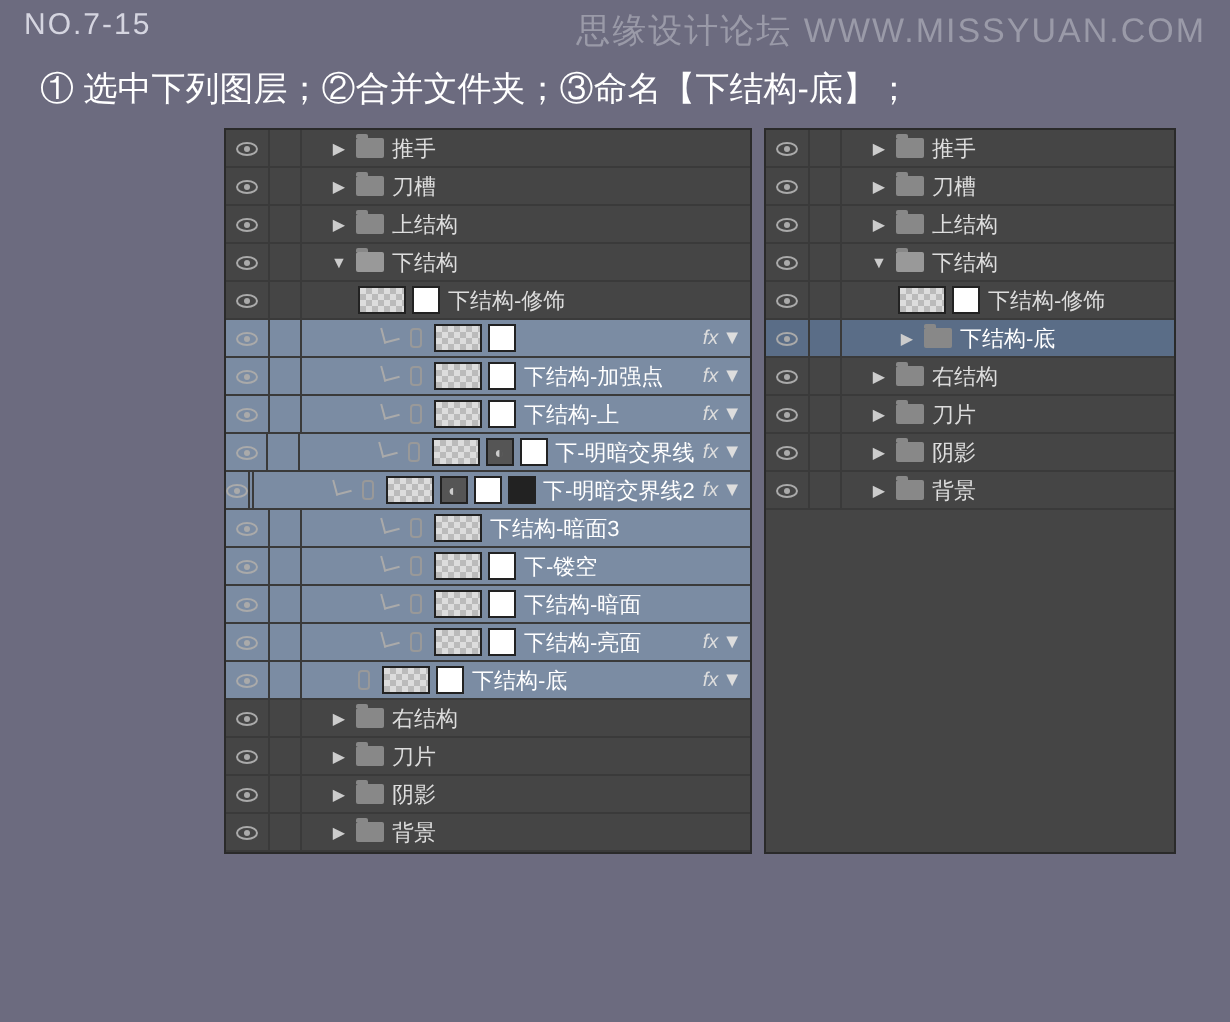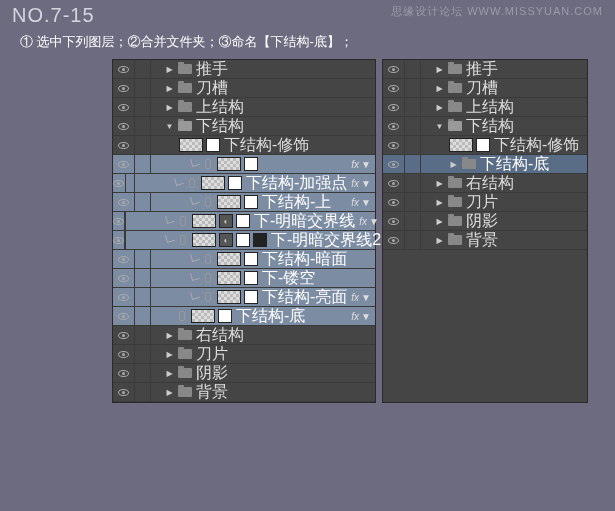--- a/index.html
+++ b/index.html
@@ -1,39 +1,39 @@
 <!DOCTYPE html>
 <html><head>
 <meta charset="utf-8">
 <style>
 *{margin:0;padding:0;box-sizing:border-box;font-family:"Microsoft YaHei",sans-serif}
 body{background:#6c6b7f;width:615px;height:511px;overflow:hidden;position:relative}
 .header{display:flex;justify-content:space-between;padding:4px 12px 2px;color:#fff;font-size:13px}
-.title{color:#d5d5e0;font-size:20px;letter-spacing:1px}
-.watermark{color:#9a9aa8;font-size:11px;letter-spacing:1px}
-.instruction{color:#fff;font-size:13px;padding:4px 20px 8px}
+.title{color:#d5d5e0;font-size:15px;letter-spacing:1px}
+.watermark{color:#9a9aa8;font-size:17px;letter-spacing:1px}
+.instruction{color:#fff;font-size:17px;padding:4px 20px 8px}
 .panels{display:flex;gap:6px;padding:0 0 0 112px}
 .panel{background:#454545;border:1px solid #2a2a2a}
 .panel-left{width:264px}
 .panel-right{width:206px}
 .row{display:flex;align-items:center;height:19px;border-bottom:1px solid #3a3a3a;font-size:11px;color:#ddd}
 .vis{width:22px;display:flex;justify-content:center;border-right:1px solid #3a3a3a;height:100%;align-items:center}
 .lock{width:16px;border-right:1px solid #3a3a3a;height:100%}
 .eye{width:11px;height:7px;border:1px solid #aaa;border-radius:50%;position:relative}
 .eye::after{content:"";position:absolute;left:3px;top:1px;width:3px;height:3px;background:#aaa;border-radius:50%}
 .content{flex:1;display:flex;align-items:center;height:100%;padding-left:2px;gap:4px}
 .indent{display:inline-block}
 .tw{width:9px;height:9px;display:inline-flex;align-items:center;justify-content:center;color:#ccc;font-size:8px}
 .folder{width:14px;height:10px;background:#888;position:relative;border-radius:1px}
 .folder::before{content:"";position:absolute;top:-2px;left:0;width:6px;height:2px;background:#888;border-radius:1px 1px 0 0}
 .folder.open{background:#999}
 .thumb{width:24px;height:14px;background:#ccc;border:1px solid #222;background-image:linear-gradient(45deg,#bbb 25%,transparent 25%,transparent 75%,#bbb 75%),linear-gradient(45deg,#bbb 25%,#ddd 25%,#ddd 75%,#bbb 75%);background-size:6px 6px;background-position:0 0,3px 3px}
 .mask{width:14px;height:14px;background:#fff;border:1px solid #222;margin-left:-1px}
 .mask.dark{background:#222}
-.label{font-size:16px;color:#ddd;white-space:nowrap}
+.label{font-size:11px;color:#ddd;white-space:nowrap}
 .sel{background:#7b8ca3}
 .sel .label{color:#fff}
 .folder-sel{background:#5a6d87}
 .folder-sel .label{color:#fff}
 .fx{margin-left:auto;margin-right:4px;font-style:italic;font-size:10px;color:#ddd;display:flex;align-items:center;gap:2px}
 .link{width:6px;height:10px;border:1px solid #999;border-radius:2px;margin-right:2px}
 .clip{width:8px;height:8px;transform:rotate(-15deg);border-left:1px solid #aaa;border-bottom:1px solid #aaa;margin-right:2px;position:relative;top:-2px}
 .so{width:14px;height:14px;background:#555;border:1px solid #222;margin-left:-1px;display:flex;align-items:center;justify-content:center;font-size:8px;color:#ccc}
 </style>
 </head>
@@ -202,36 +202,49 @@
       <div class="row sel">
         <div class="vis">
           <div class="eye"></div>
         </div>
         <div class="lock"></div>
         <div class="content">
           <span class="indent" style="width: 34px;"></span>
           <span class="clip"></span>
           <span class="link"></span>
           <span class="thumb"></span>
+          <span class="label">下结构-暗面3</span>
+        </div>
+      </div>
+      <div class="row sel">
+        <div class="vis">
+          <div class="eye"></div>
+        </div>
+        <div class="lock"></div>
+        <div class="content">
+          <span class="indent" style="width: 34px;"></span>
+          <span class="clip"></span>
+          <span class="link"></span>
+          <span class="thumb"></span>
+          <span class="mask"></span>
+          <span class="label">下-镂空</span>
+        </div>
+      </div>
+      <div class="row sel">
+        <div class="vis">
+          <div class="eye"></div>
+        </div>
+        <div class="lock"></div>
+        <div class="content">
+          <span class="indent" style="width: 34px;"></span>
+          <span class="clip"></span>
+          <span class="link"></span>
+          <span class="thumb"></span>
           <span class="mask"></span>
           <span class="label">下结构-暗面</span>
-        </div>
-      </div>
-      <div class="row sel">
-        <div class="vis">
-          <div class="eye"></div>
-        </div>
-        <div class="lock"></div>
-        <div class="content">
-          <span class="indent" style="width: 34px;"></span>
-          <span class="clip"></span>
-          <span class="link"></span>
-          <span class="thumb"></span>
-          <span class="mask"></span>
-          <span class="label">下-镂空</span>
         </div>
       </div>
       <div class="row sel">
         <div class="vis">
           <div class="eye"></div>
         </div>
         <div class="lock"></div>
         <div class="content">
           <span class="indent" style="width: 34px;"></span>
           <span class="clip"></span>

